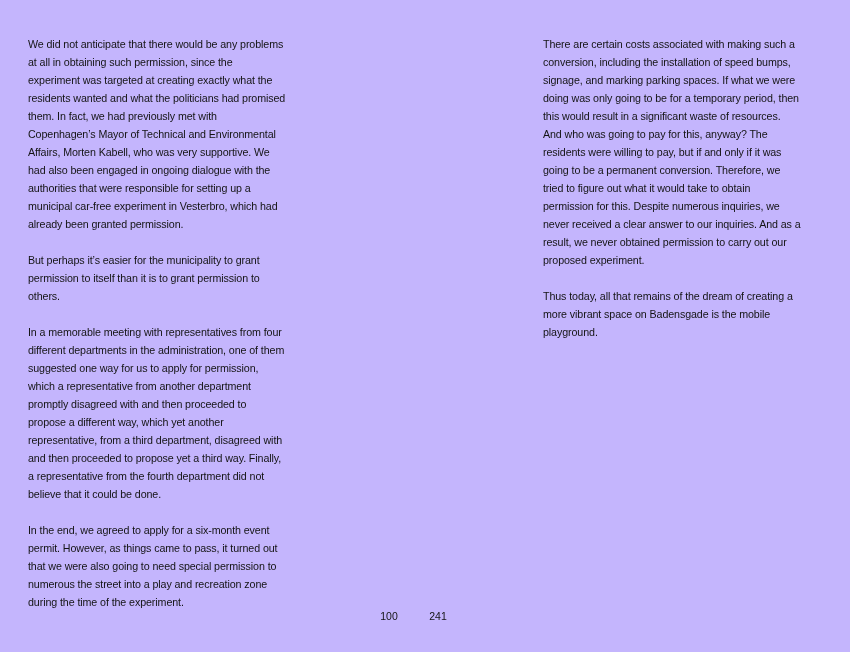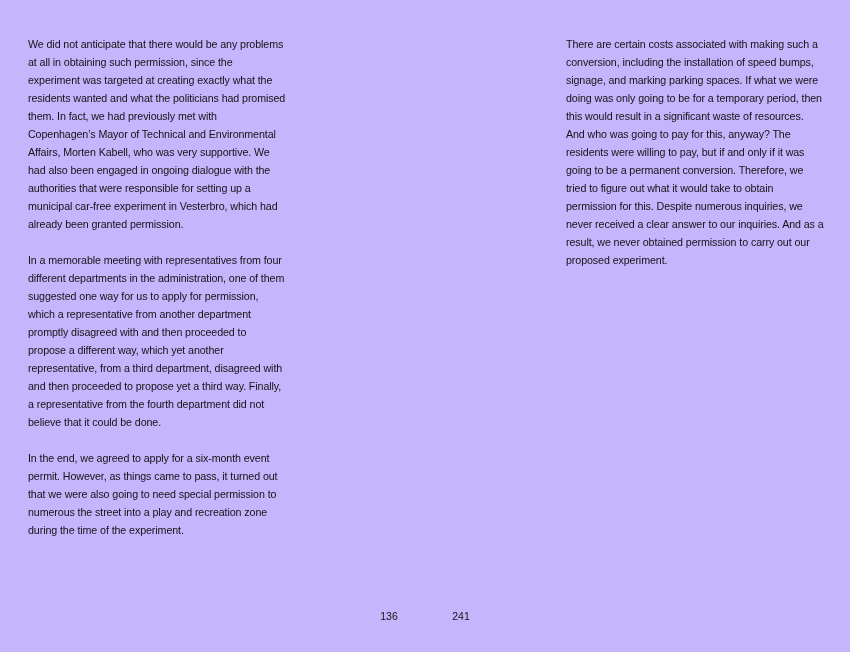--- a/index.html
+++ b/index.html
@@ -16,21 +16,21 @@
     color: #141414;
     overflow: hidden;
   }
   .page {
     position: absolute;
     top: 0;
     width: 425px;
     height: 652px;
   }
   .page.left  { left: 0; }
-  .page.right { left: 425px; }
+  .page.right { left: 402px; }
 
   .text-col {
     position: absolute;
     top: 35px;
     width: 258px;
     font-size: 10.7px;
     line-height: 18px;
     letter-spacing: -0.1px;
     font-weight: 400;
     text-align: left;
@@ -57,26 +57,28 @@
   .page.right .folio { left: 16px; }
 </style>
 </head>
 <body>
 
 <div class="spread">
 
   <div class="page left">
     <div class="text-col">
       <p>We did not anticipate that there would be any problems at all in obtaining such permission, since the experiment was targeted at creating exactly what the residents wanted and what the politicians had promised them. In fact, we had previously met with Copenhagen’s Mayor of Technical and Environmental Affairs, Morten Kabell, who was very supportive. We had also been engaged in ongoing dialogue with the authorities that were responsible for setting up a municipal car-free experiment in Vesterbro, which had already been granted permission.</p>
+      <p>But perhaps it’s easier for the municipality to grant permission to itself than it is to grant permission to others.</p>
       <p>In a memorable meeting with representatives from four different departments in the administration, one of them suggested one way for us to apply for permission, which a representative from another department promptly disagreed with and then proceeded to propose a different way, which yet another representative, from a third department, disagreed with and then proceeded to propose yet a third way. Finally, a representative from the fourth department did not believe that it could be done.</p>
       <p>In the end, we agreed to apply for a six-month event permit. However, as things came to pass, it turned out that we were also going to need special permission to numerous the street into a play and recreation zone during the time of the experiment.</p>
     </div>
-    <div class="folio">136</div>
+    <div class="folio">100</div>
   </div>
 
   <div class="page right">
     <div class="text-col">
       <p>There are certain costs associated with making such a conversion, including the installation of speed bumps, signage, and marking parking spaces. If what we were doing was only going to be for a temporary period, then this would result in a significant waste of resources. And who was going to pay for this, anyway? The residents were willing to pay, but if and only if it was going to be a permanent conversion. Therefore, we tried to figure out what it would take to obtain permission for this. Despite numerous inquiries, we never received a clear answer to our inquiries. And as a result, we never obtained permission to carry out our proposed experiment.</p>
+      <p>Thus today, all that remains of the dream of creating a more vibrant space on Badensgade is the mobile playground.</p>
     </div>
     <div class="folio">241</div>
   </div>
 
 </div>
 
 </body></html>

